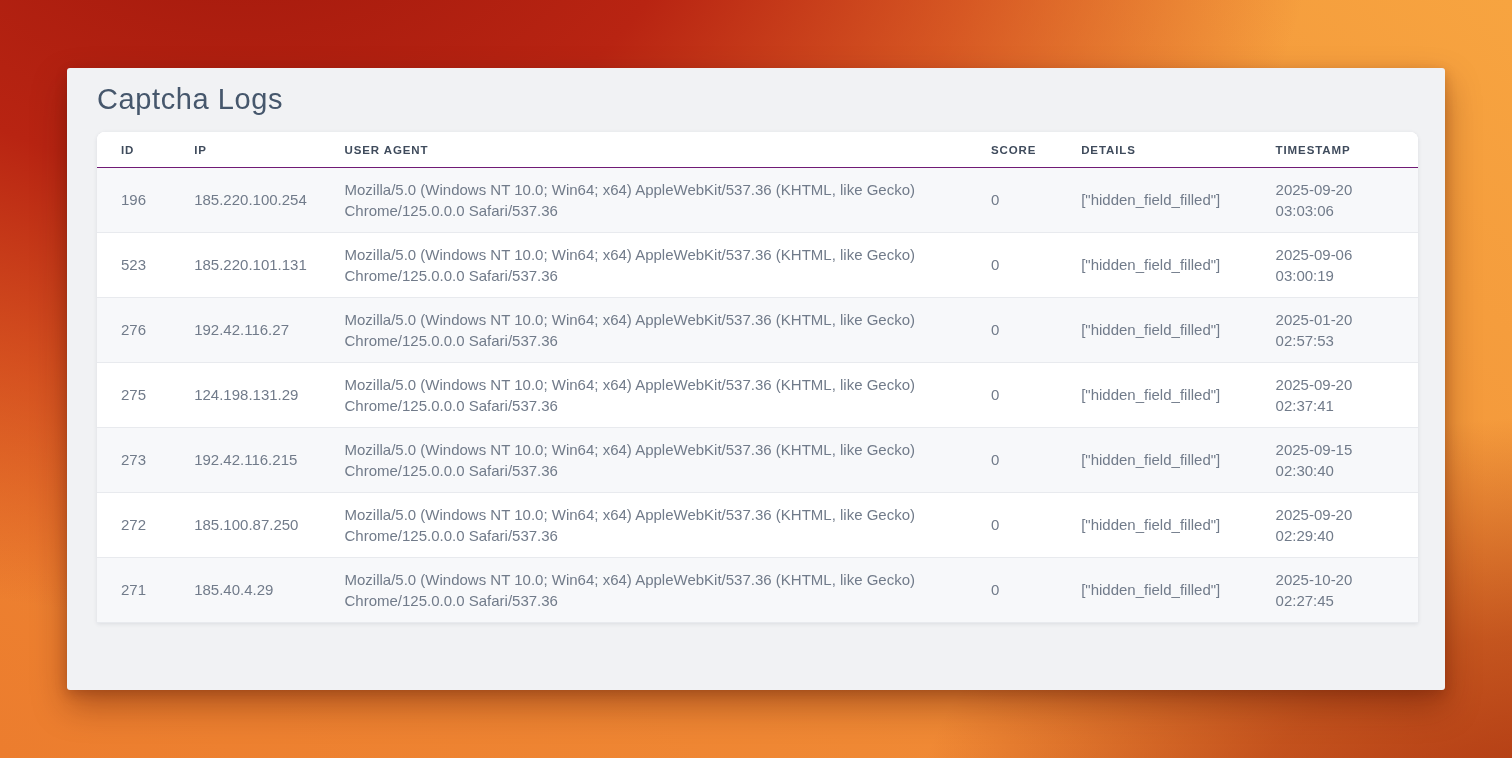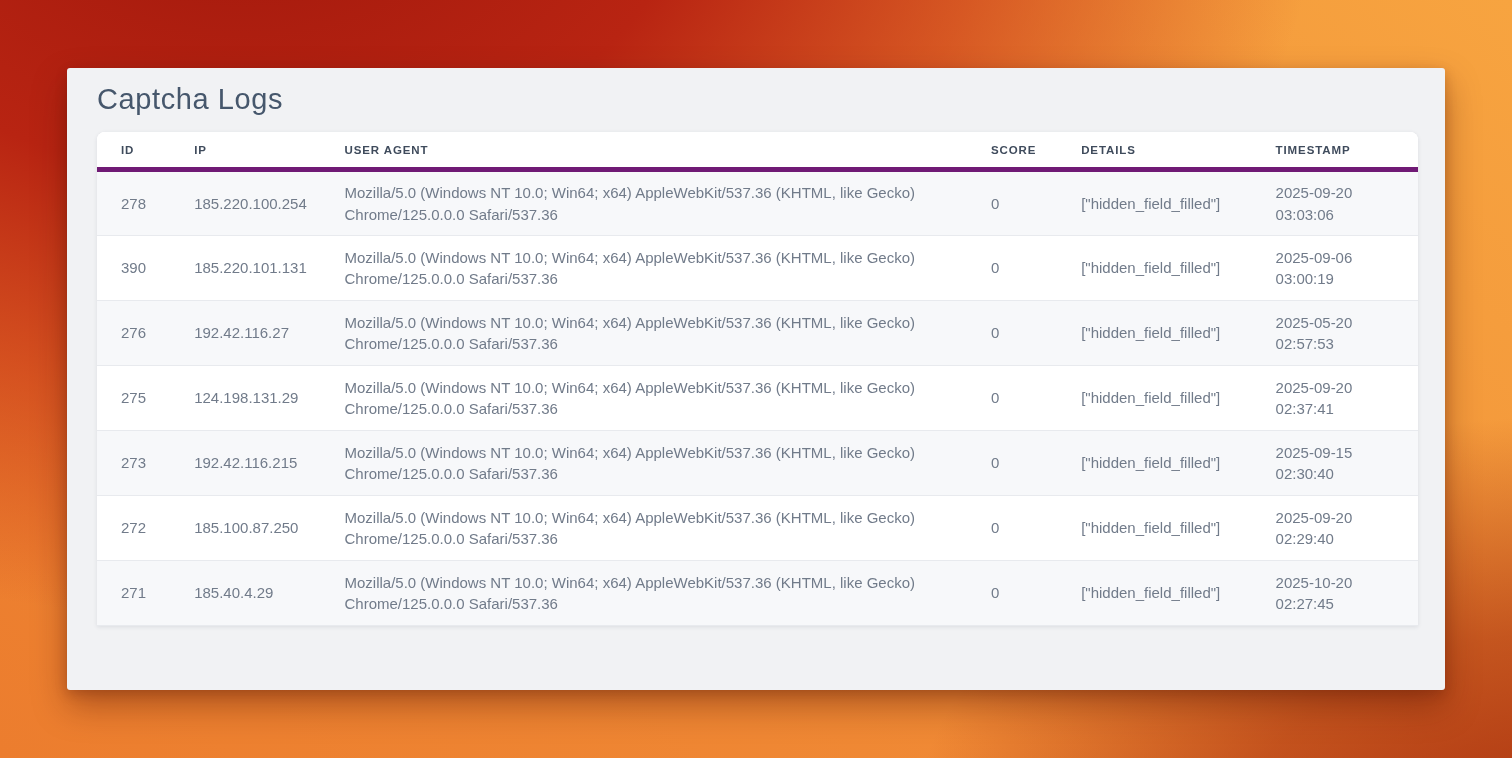--- a/index.html
+++ b/index.html
@@ -59,21 +59,21 @@
   }
 
   thead th {
     padding: 12px 24px 11px 24px;
     text-align: left;
     font-size: 11.5px;
     font-weight: 700;
     letter-spacing: 0.9px;
     color: #3f4b5c;
     background: #ffffff;
-    border-bottom: 5px solid #701a75;
+    border-bottom: 1px solid #701a75;
     white-space: nowrap;
   }
 
   tbody tr { height: 65px; }
   tbody tr:nth-child(odd) { background: #f7f8fa; }
   tbody tr:nth-child(even) { background: #ffffff; }
 
   tbody td {
     padding: 10px 24px;
     font-size: 15px;
@@ -109,42 +109,42 @@
             <th>ID</th>
             <th>IP</th>
             <th>USER AGENT</th>
             <th>SCORE</th>
             <th>DETAILS</th>
             <th>TIMESTAMP</th>
           </tr>
         </thead>
         <tbody>
             <tr>
-    <td class="nowrap">278</td>
+    <td class="nowrap">196</td>
     <td class="nowrap">185.220.100.254</td>
     <td>Mozilla/5.0 (Windows NT 10.0; Win64; x64) AppleWebKit/537.36 (KHTML, like Gecko) Chrome/125.0.0.0 Safari/537.36</td>
     <td>0</td>
     <td>["hidden_field_filled"]</td>
     <td>2025-09-20 03:03:06</td>
   </tr>
             <tr>
-    <td class="nowrap">390</td>
+    <td class="nowrap">523</td>
     <td class="nowrap">185.220.101.131</td>
     <td>Mozilla/5.0 (Windows NT 10.0; Win64; x64) AppleWebKit/537.36 (KHTML, like Gecko) Chrome/125.0.0.0 Safari/537.36</td>
     <td>0</td>
     <td>["hidden_field_filled"]</td>
     <td>2025-09-06 03:00:19</td>
   </tr>
             <tr>
     <td class="nowrap">276</td>
     <td class="nowrap">192.42.116.27</td>
     <td>Mozilla/5.0 (Windows NT 10.0; Win64; x64) AppleWebKit/537.36 (KHTML, like Gecko) Chrome/125.0.0.0 Safari/537.36</td>
     <td>0</td>
     <td>["hidden_field_filled"]</td>
-    <td>2025-05-20 02:57:53</td>
+    <td>2025-01-20 02:57:53</td>
   </tr>
             <tr>
     <td class="nowrap">275</td>
     <td class="nowrap">124.198.131.29</td>
     <td>Mozilla/5.0 (Windows NT 10.0; Win64; x64) AppleWebKit/537.36 (KHTML, like Gecko) Chrome/125.0.0.0 Safari/537.36</td>
     <td>0</td>
     <td>["hidden_field_filled"]</td>
     <td>2025-09-20 02:37:41</td>
   </tr>
             <tr>

